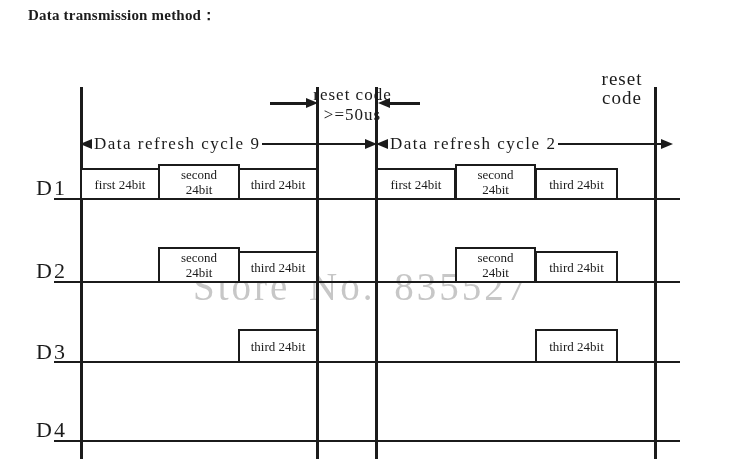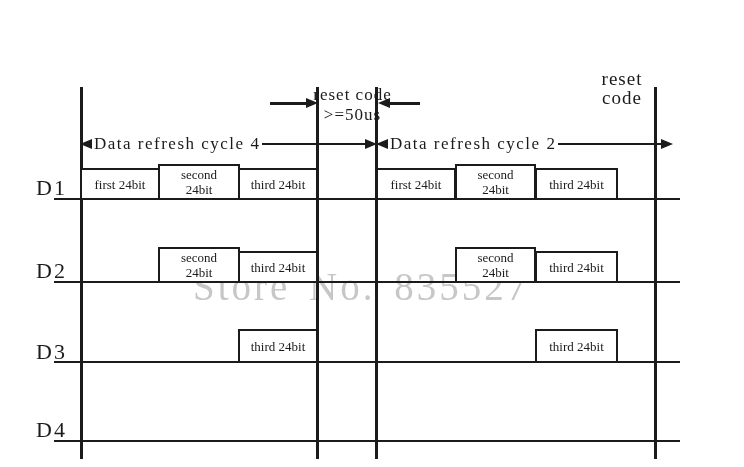--- a/index.html
+++ b/index.html
@@ -137,20 +137,21 @@
     line-height: 19px;
     letter-spacing: 1px;
     z-index: 3;
   }
 </style>
 </head>
 <body>
 
 <div class="canvas">
 
+  <div class="title">Data transmission method：</div>
 
   <div class="watermark">Store No. 835527</div>
 
   <div class="vline" style="left:80px"></div>
   <div class="vline" style="left:316px"></div>
   <div class="vline" style="left:375px"></div>
   <div class="vline" style="left:654px"></div>
 
   <div class="hline" style="top:198px"></div>
   <div class="hline" style="top:281px"></div>
@@ -171,21 +172,21 @@
     <div class="stem"></div>
     <div class="head-right"></div>
   </div>
   <div class="arrow-row" style="left:378px;top:96px;width:42px">
     <div class="head-left"></div>
     <div class="stem"></div>
   </div>
 
   <div class="measure" style="left:80px;width:297px">
     <div class="head-left"></div>
-    <span class="measure-text">Data refresh cycle 4</span>
+    <span class="measure-text">Data refresh cycle 9</span>
     <div class="measure-line"></div>
     <div class="head-right"></div>
   </div>
   <div class="measure" style="left:376px;width:297px">
     <div class="head-left"></div>
     <span class="measure-text">Data refresh cycle 2</span>
     <div class="measure-line"></div>
     <div class="head-right"></div>
   </div>
 

